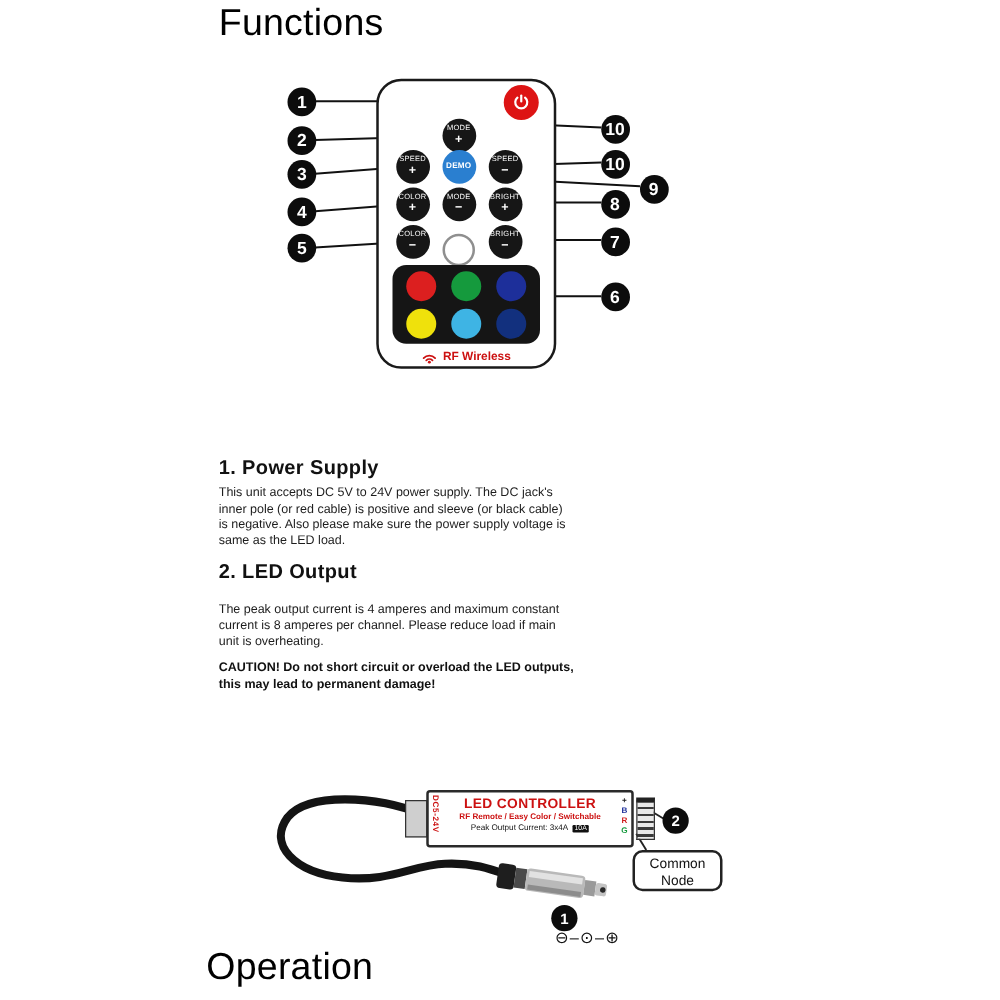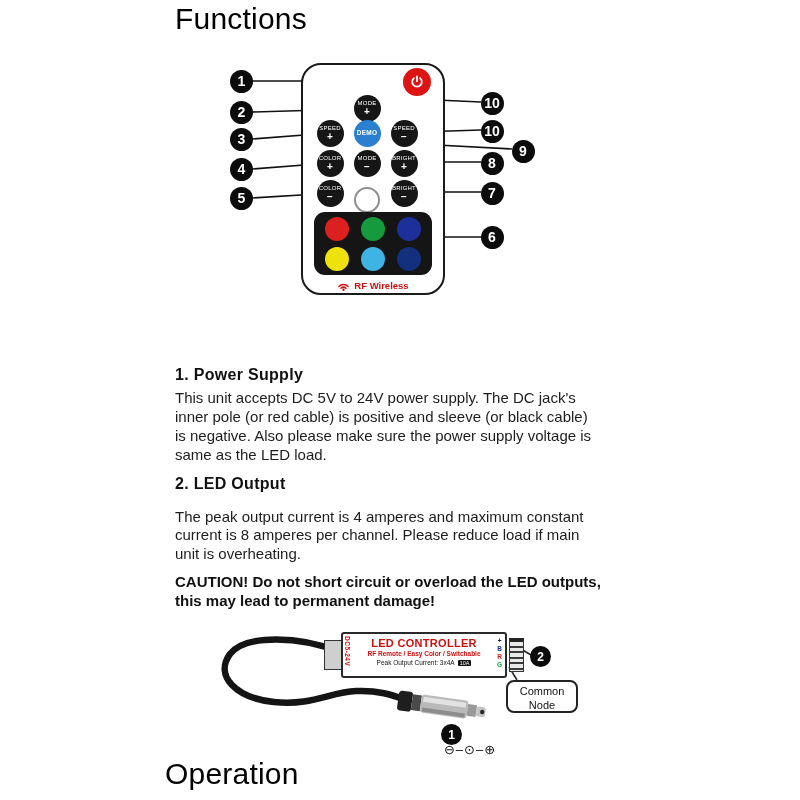--- a/index.html
+++ b/index.html
@@ -31,21 +31,21 @@
   .rf-row { position:absolute; left:301px; top:280px; width:144px; display:flex; gap:4px;
             align-items:center; justify-content:center; font-size:9.5px; font-weight:bold; }
 
   
   .co { position:absolute; width:23px; height:23px; border-radius:50%; background:#0c0c0c; color:#fff;
         font-weight:bold; font-size:14px; display:flex; align-items:center; justify-content:center; }
 
   
   .install-text { position:absolute; left:175px; top:350px; }
   .sec-title { font-size:16px; font-weight:bold; color:#111; margin:10px 0 5px; letter-spacing:0.3px; }
-  .para { font-size:15px; line-height:1.26; color:#1d1d1d; white-space:pre-line; margin-bottom:9px; }
+  .para { font-size:10px; line-height:1.26; color:#1d1d1d; white-space:pre-line; margin-bottom:9px; }
   .para-caution { font-weight:bold; color:#111; margin-top:3px; }
   .gap-top { margin-top:15px; }
 
   
   .ctrl-body { position:absolute; left:341px; top:632px; width:166px; height:46px; background:#fff;
                border:2px solid #2a2a2a; border-radius:3px; z-index:2; text-align:center; }
   .ctrl-title { font-size:11px; font-weight:bold; letter-spacing:0.3px; margin-top:3px; }
   .ctrl-sub { font-size:6.5px; font-weight:bold; margin-top:1px; }
   .ctrl-spec { font-size:6.5px; color:#111; margin-top:2px; display:flex; align-items:center;
                justify-content:center; gap:3px; }

